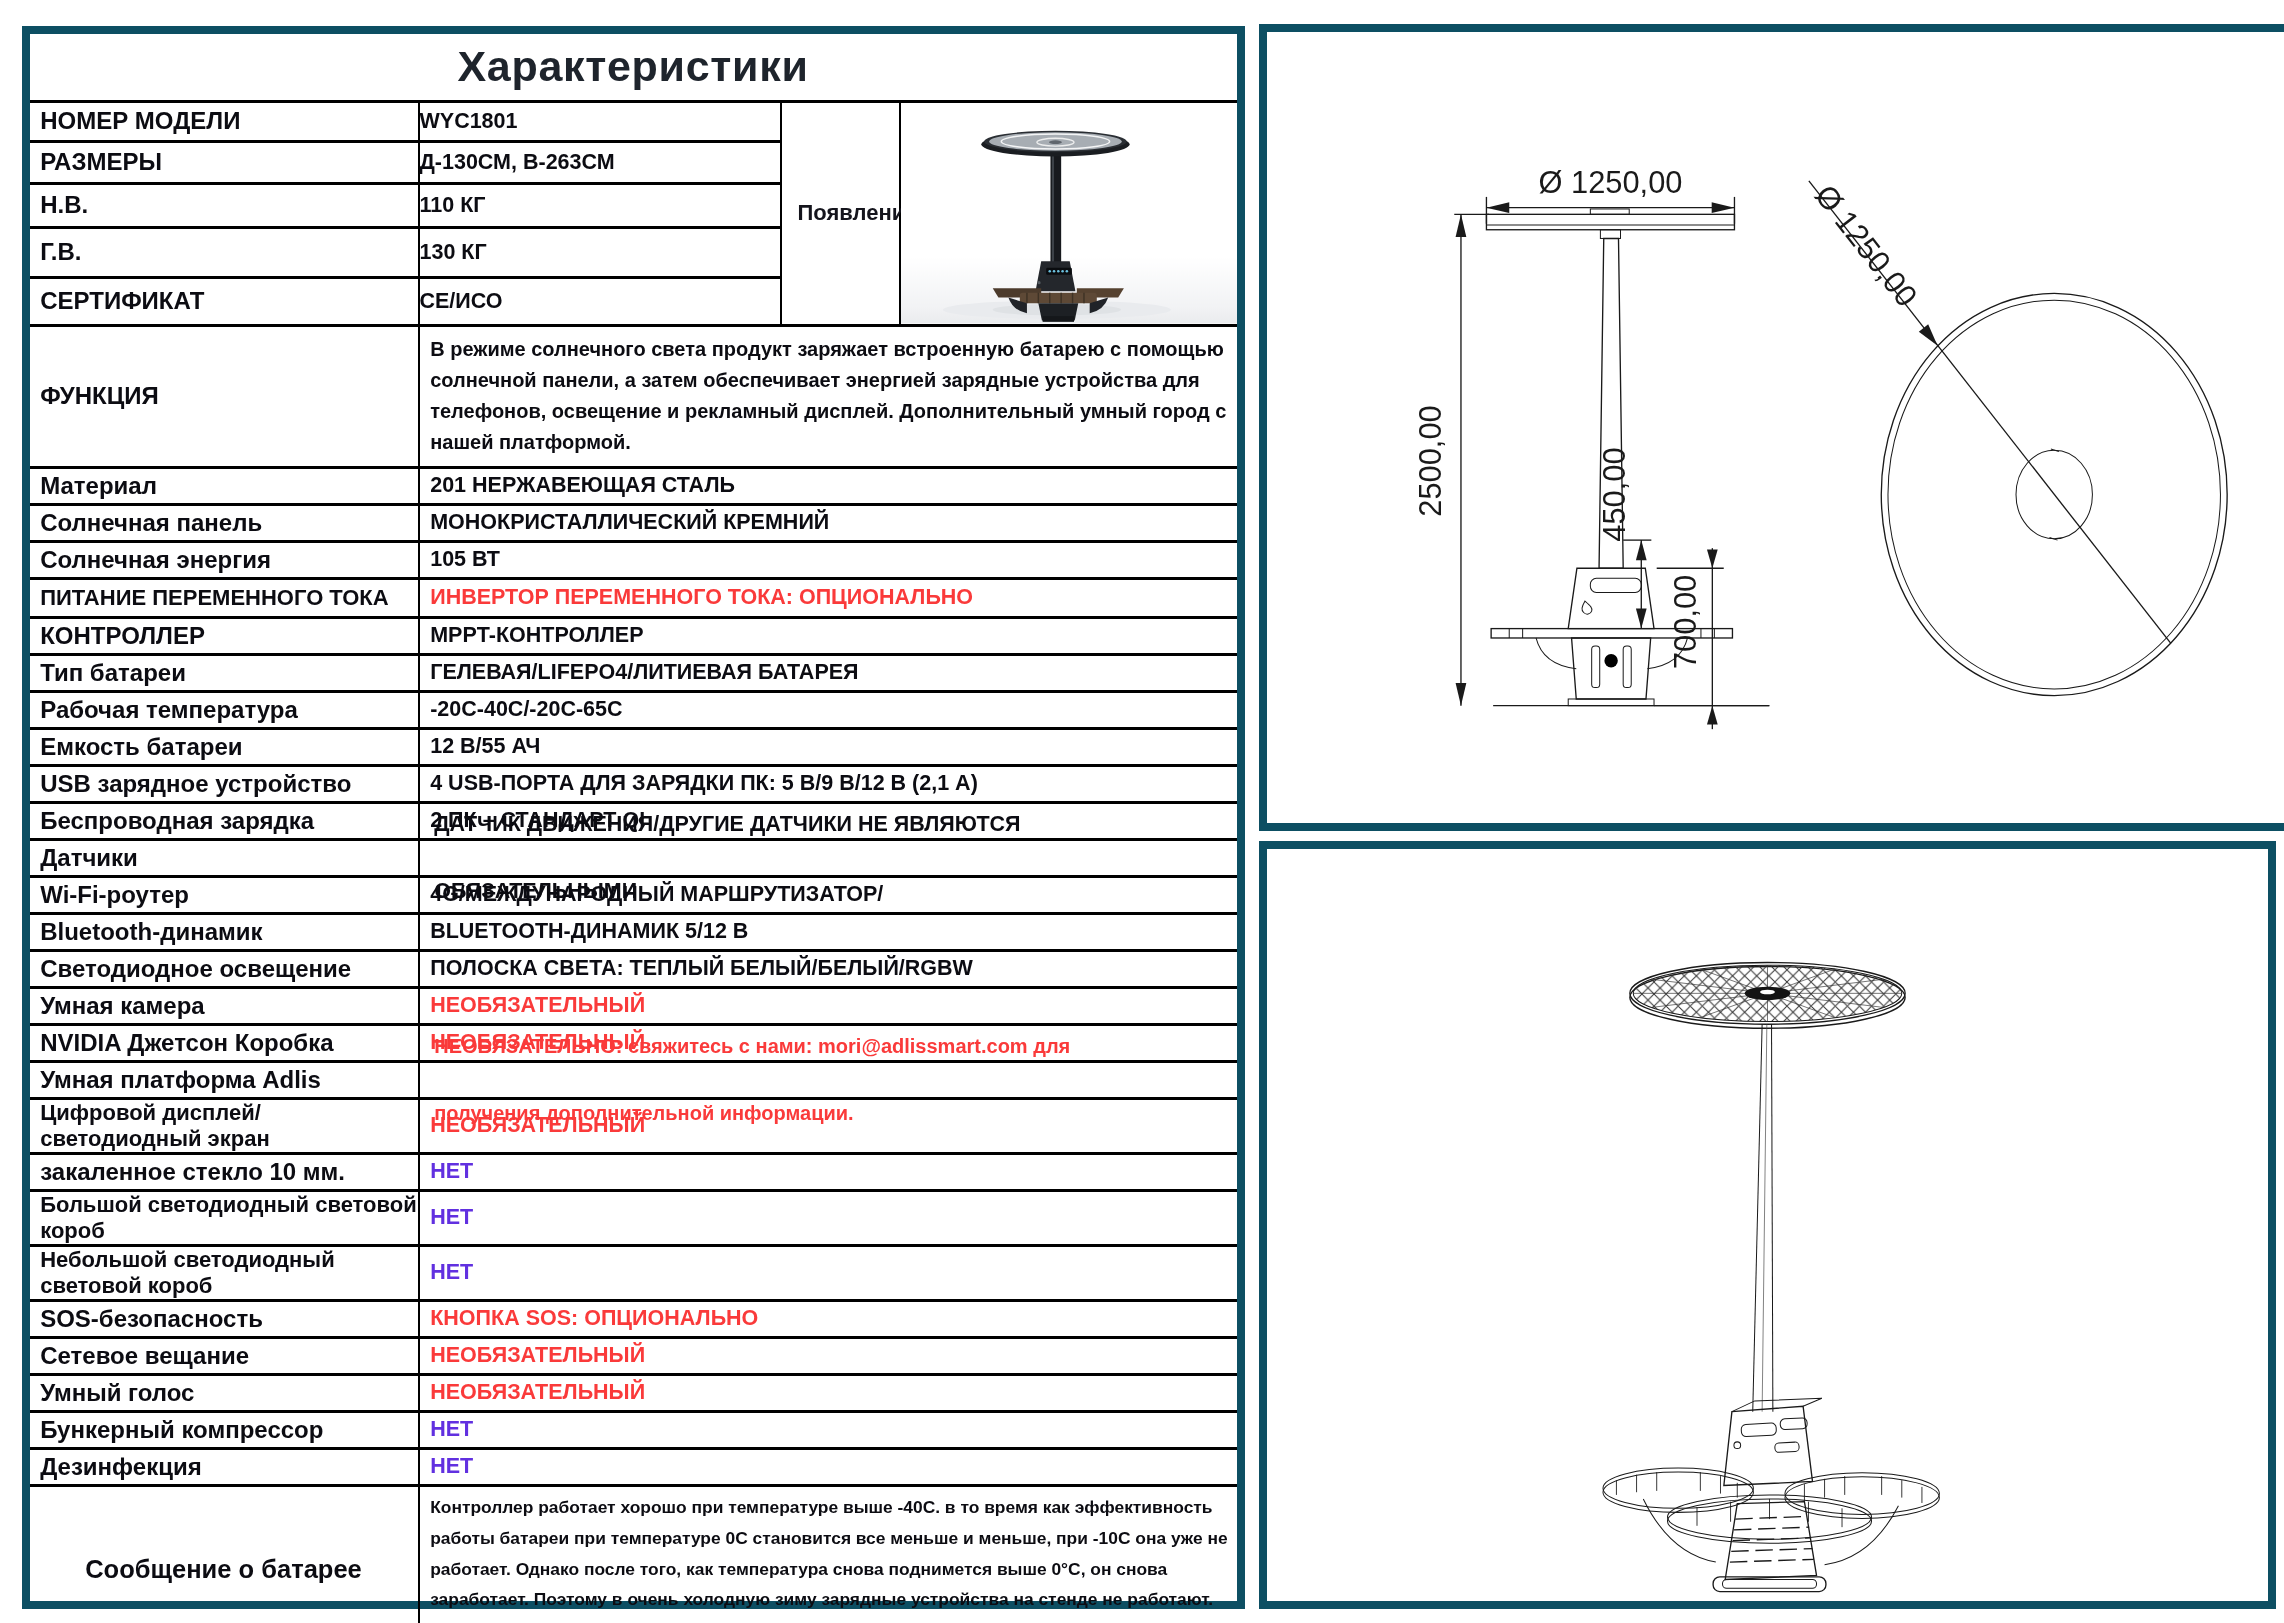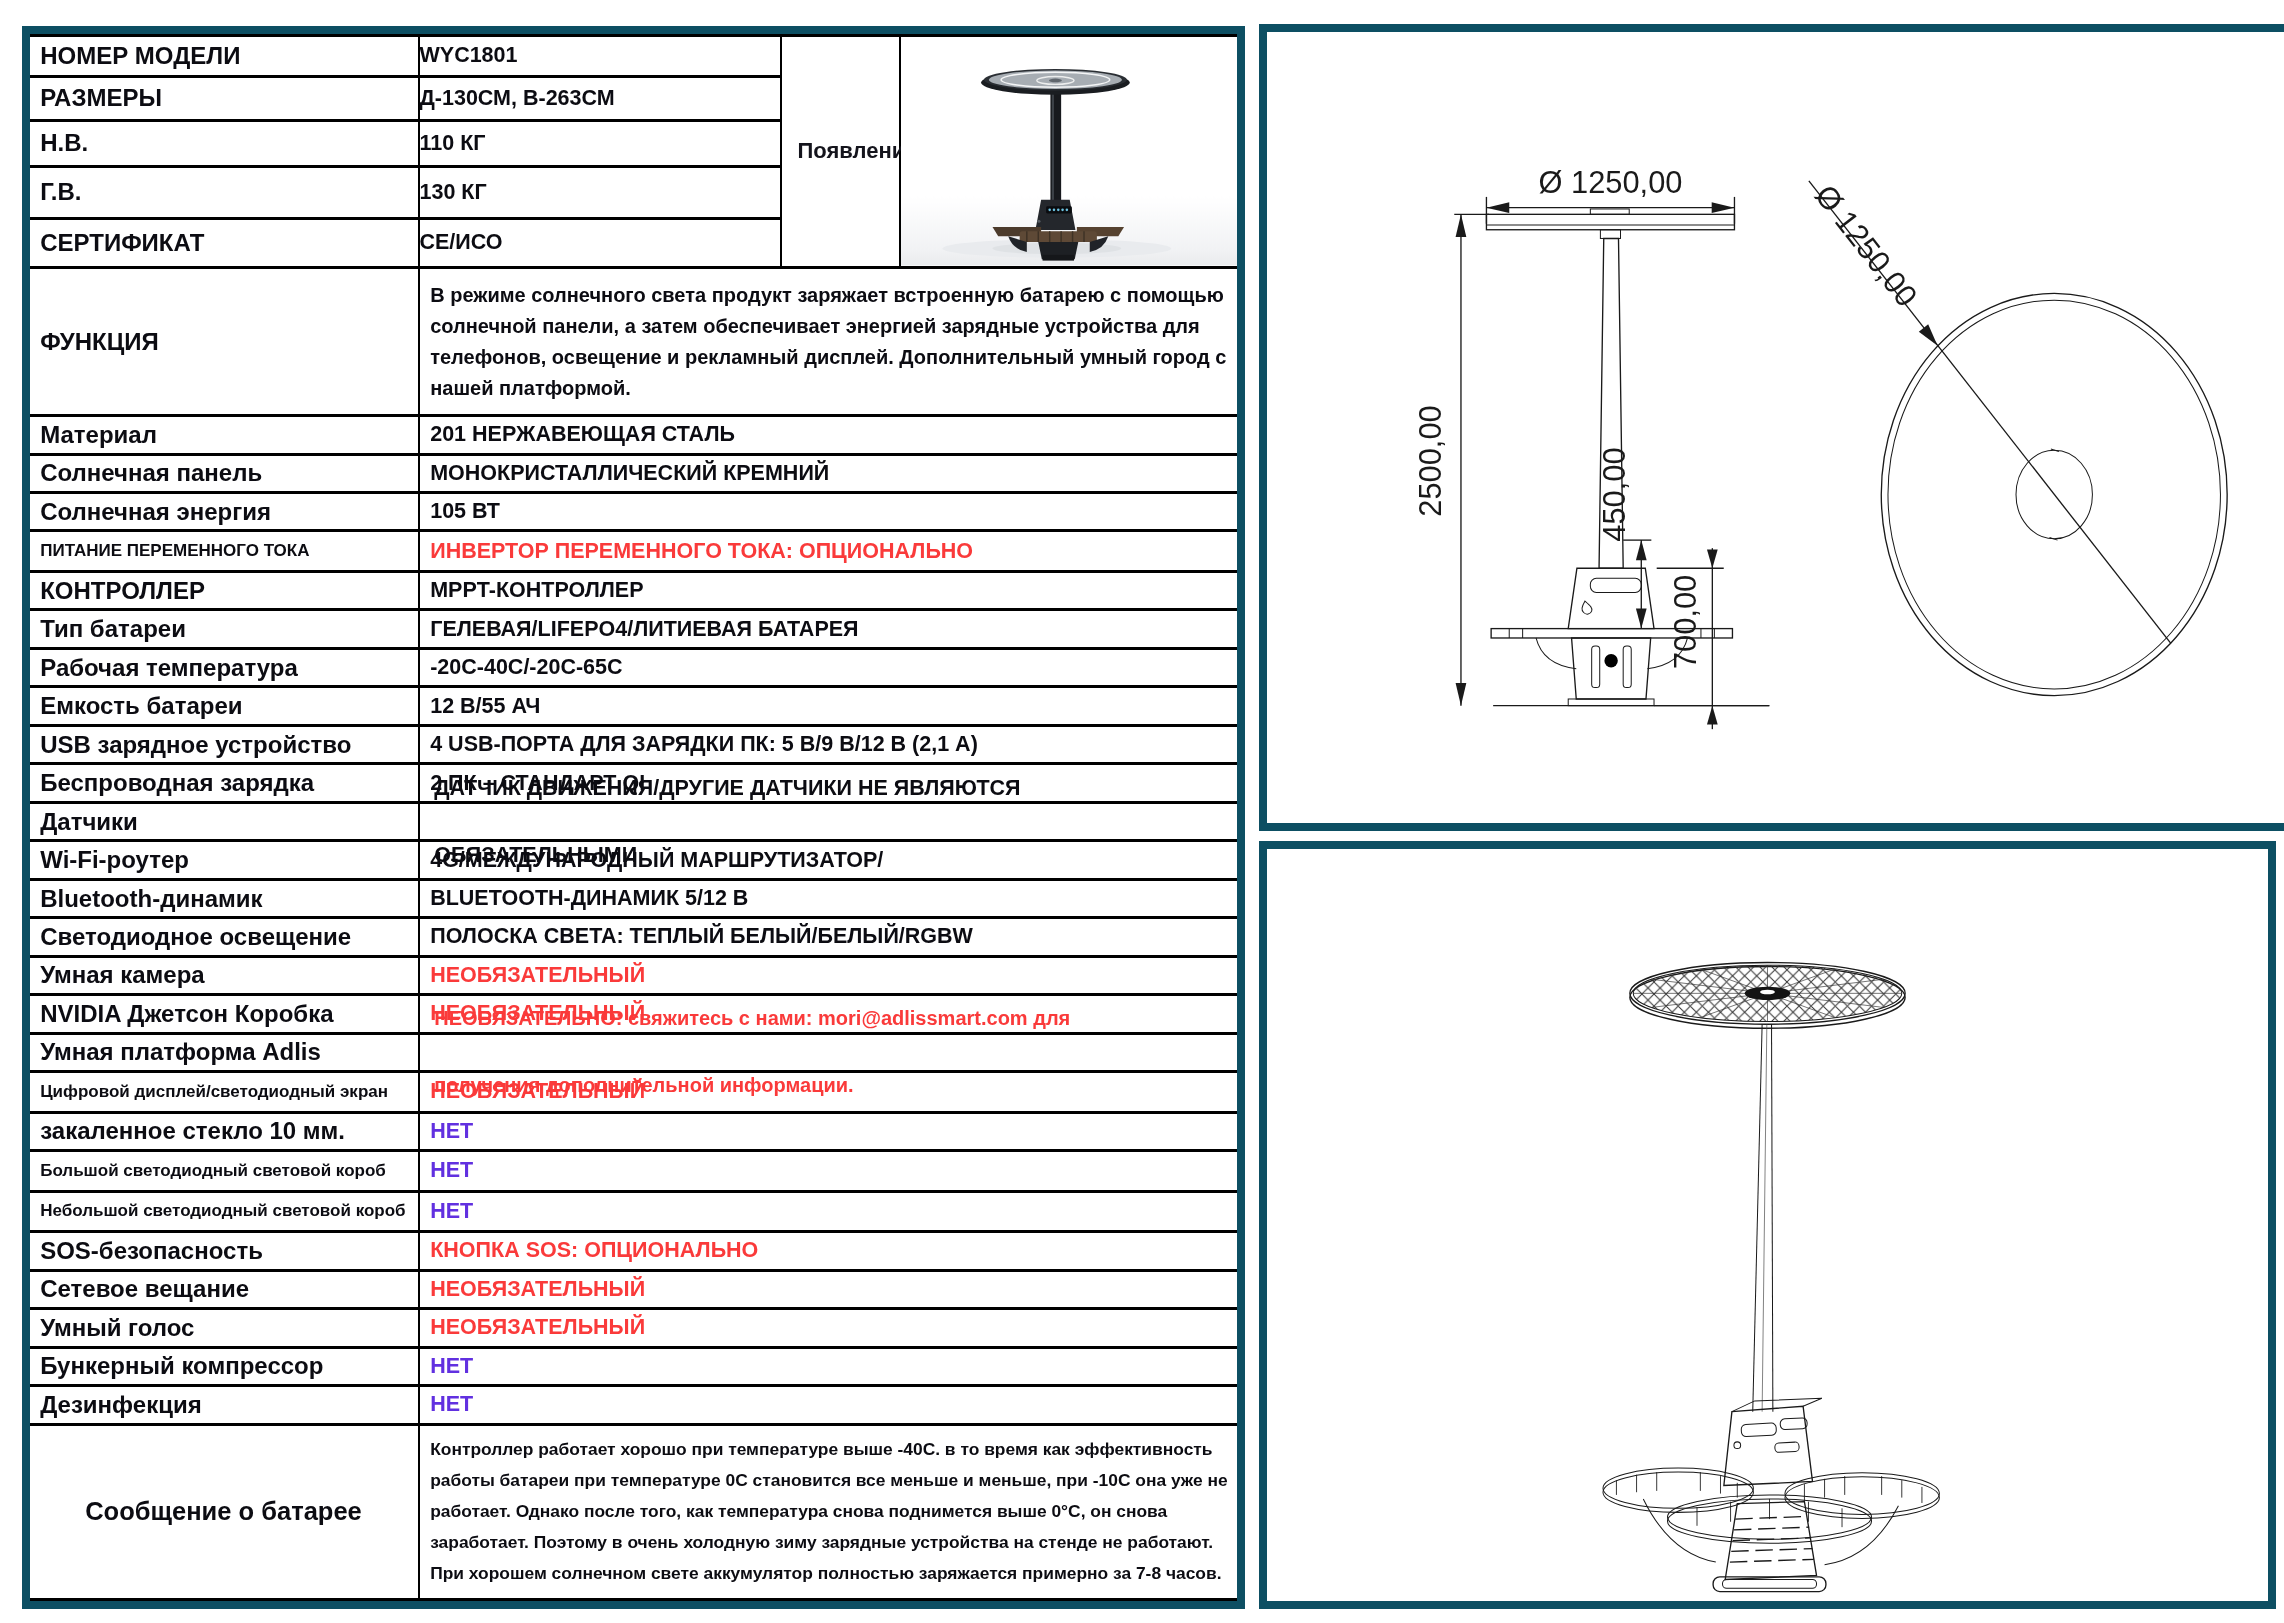--- a/index.html
+++ b/index.html
@@ -18,21 +18,21 @@
   .title{height:66px;flex:0 0 auto;display:flex;align-items:center;justify-content:center;
     font-size:43px;font-weight:bold;color:#1e242c;letter-spacing:0.7px;}
 
   
   table.spec{width:100%;border-collapse:collapse;table-layout:fixed;flex:1 1 auto;}
   table.spec td{border:2px solid #000;border-top-width:3.4px;border-bottom-width:3.4px;
     padding:0 0 0 10.7px;vertical-align:middle;overflow:visible;}
   table.spec td:first-child{border-left:none;}
   table.spec tr td:last-child{border-right:none;}
   td.lab{font-size:24px;font-weight:bold;color:#0c0c12;}
-  td.lab.small-label{font-size:17px;}
+  td.lab.small-label{font-size:22px;}
   td.val{font-size:21.5px;font-weight:bold;padding-left:14.7px;}
   .top-val{text-align:left;padding-left:0 !important;font-size:23px;}
   td.appearance-cell{text-align:left;padding:16px !important;font-size:22px;font-weight:600;color:#14141c;margin-left:28px;}
   td.photo-cell{padding:0 !important;position:relative;
     background:linear-gradient(180deg,#ffffff 70%,#f1f2f4 93%,#e9ebed 100%);}
   td.photo-cell svg{position:absolute;left:0;top:0;width:100%;height:100%;}
   tr.top-row-1{height:40px;} tr.top-row-2{height:42px;} tr.top-row-3{height:44px;}
   tr.top-row-4{height:50px;} tr.top-row-5{height:48px;}
   tr.func-row{height:142px;}
   td.func-lab{font-size:24px;font-weight:bold;}
@@ -52,20 +52,21 @@
     white-space:pre-line;vertical-align:middle;}
   .thin{stroke:#1a1a1a;stroke-width:2;fill:none;}
   .thin15{stroke:#1a1a1a;stroke-width:1.5;fill:none;}
   .dim{stroke:#1a1a1a;stroke-width:2;fill:none;}
   .dimtxt{font-family:"Liberation Sans",sans-serif;font-size:46px;fill:#1a1a1a;}
 </style>
 </head>
 <body>
 
 <div class="panel" id="spec-panel">
+  <div class="title">Характеристики</div>
   <table class="spec">
     <colgroup>
         <col style="width:389px">
         <col style="width:362px">
         <col style="width:119px">
         <col style="width:337px">
       </colgroup>
     <tbody>
       <tr class="top-row-1">
         <td class="lab">НОМЕР МОДЕЛИ</td>

